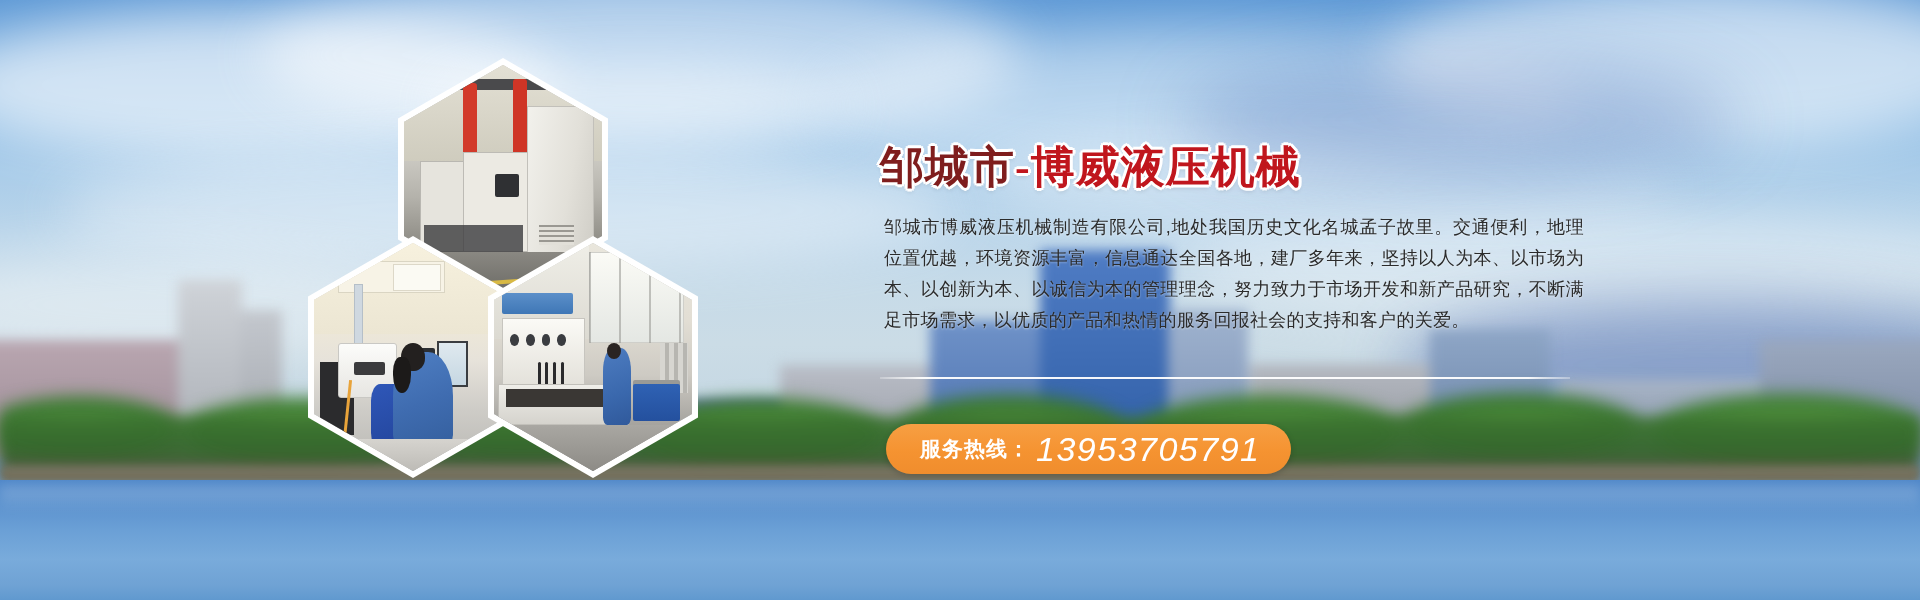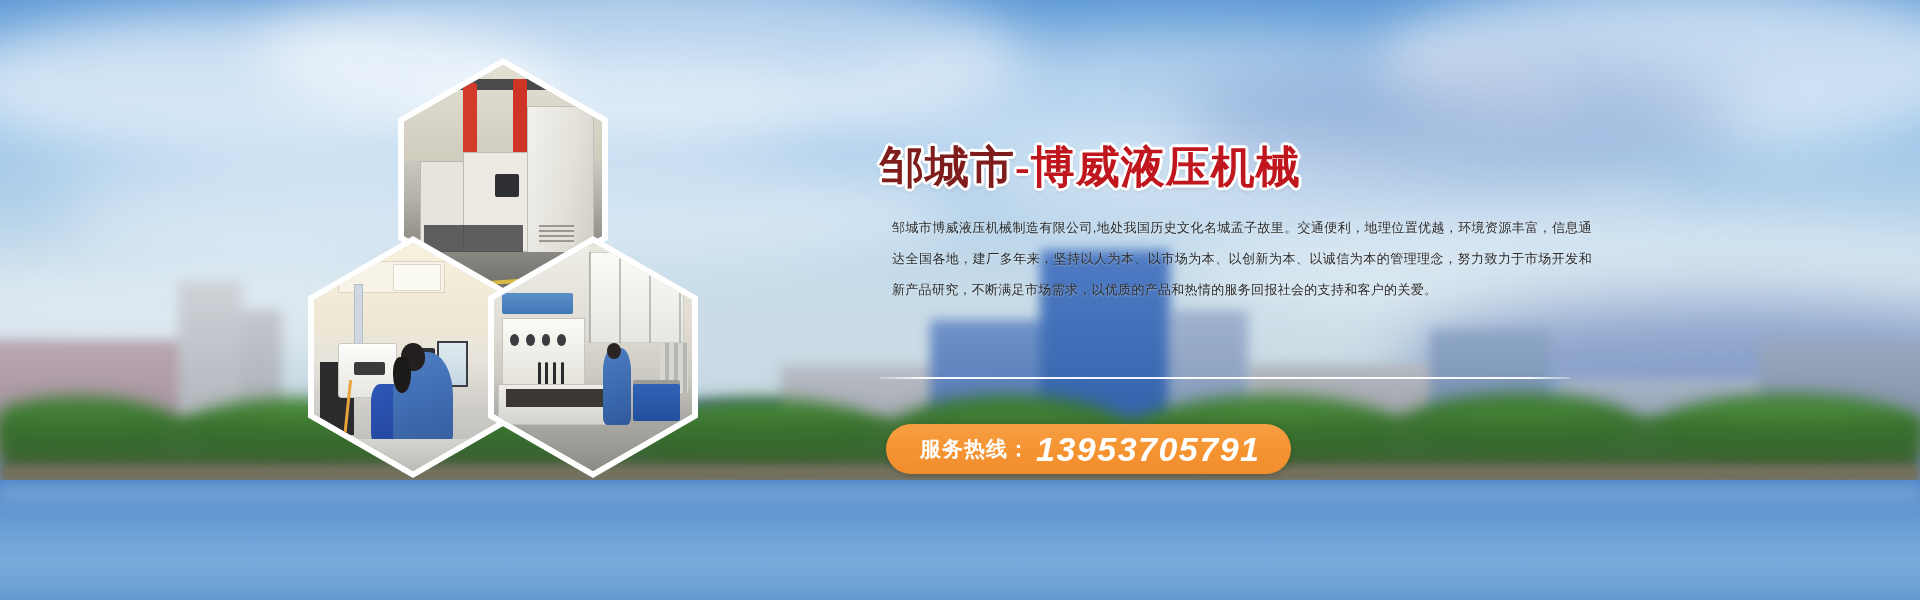--- a/index.html
+++ b/index.html
@@ -230,22 +230,22 @@
     white-space:nowrap;
     text-shadow:
       -2px -2px 0 #fff, 2px -2px 0 #fff, -2px 2px 0 #fff, 2px 2px 0 #fff,
       -3px 0 0 #fff, 3px 0 0 #fff, 0 -3px 0 #fff, 0 3px 0 #fff,
       0 3px 5px rgba(0,0,0,.18);
   }
   .title .t-blue{ color:#7f1d1d; }
   .title .t-red { color:#c0161d;font-family:Liberation Serif, serif; }
 
   .desc{
-    position:absolute; left:12px; top:212px; width:700px;
-    font-size:13px; line-height:31px;
+    position:absolute; left:4px; top:212px; width:700px;
+    font-size:18px; line-height:31px;
     color:#2b2b2b;
     text-align:justify;
     letter-spacing:.3px;
     text-shadow:0 1px 2px rgba(255,255,255,.45);
   }
 
   .divider{
     position:absolute; left:0; top:377px;
     width:690px; height:2px;
     background:linear-gradient(90deg, rgba(255,255,255,.25) 0%, rgba(255,255,255,.95) 6%, rgba(255,255,255,.95) 94%, rgba(255,255,255,.3) 100%);
@@ -263,21 +263,21 @@
   }
   .hotline .hl-label{
     color:#ffffff;
     font-size:21px;
     font-weight:bold;
     letter-spacing:1px;
   }
   .hotline .hl-number{
     color:#ffffff;
     font-size:34px;
-    font-weight:bold;
+    font-weight:normal;
     font-style:italic;
     letter-spacing:1.5px;
     margin-left:2px;
   }
 </style>
 </head>
 <body>
 
 <div class="banner">
 

